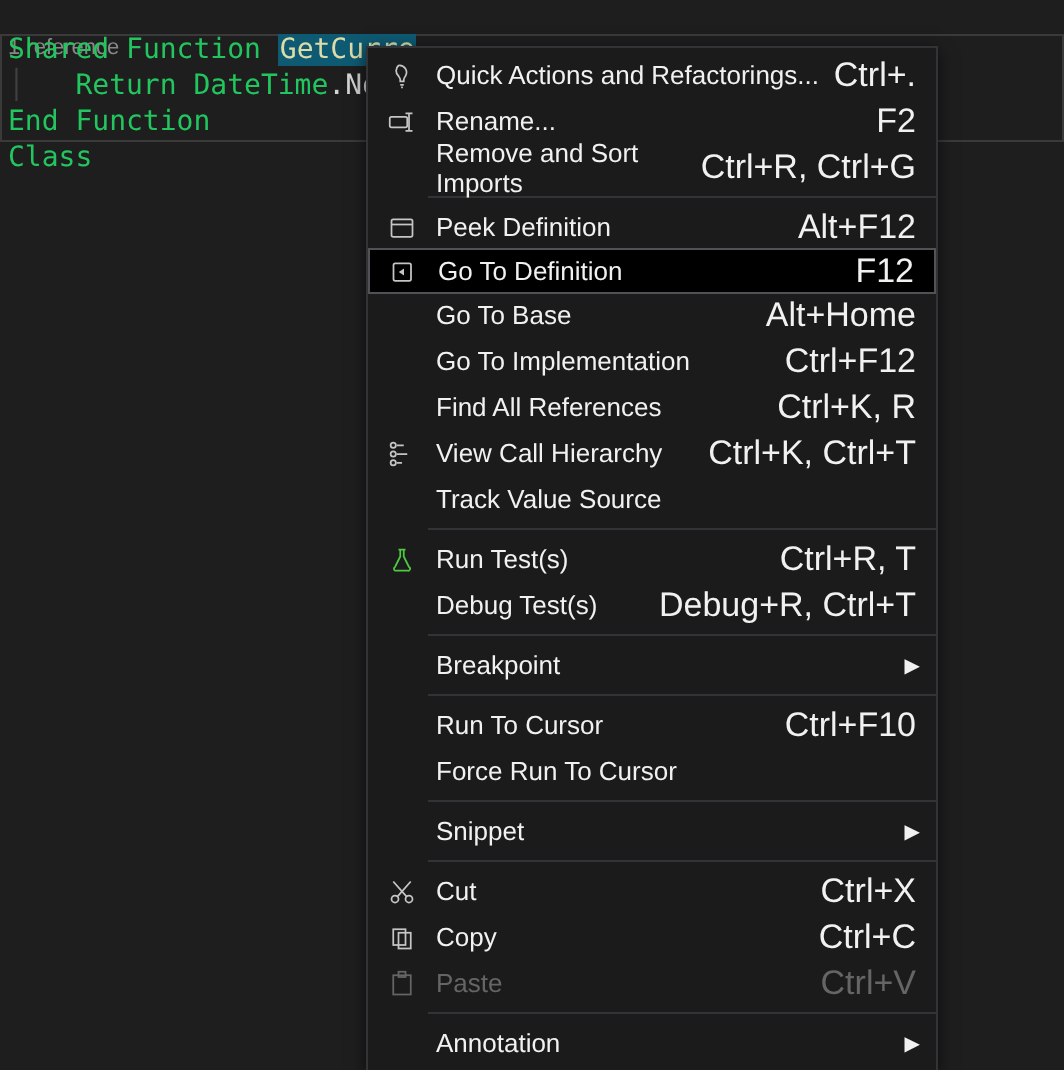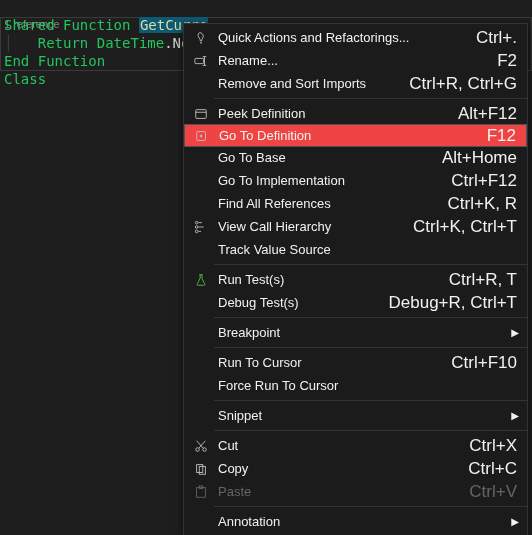--- a/index.html
+++ b/index.html
@@ -8,23 +8,23 @@
   .ref-count { position: absolute; top: 18px; left: 4px; font-size: 11px; color: #888; }
   .code-area { position: absolute; top: 16px; left: 0; right: 0; font-family: Consolas, monospace; font-size: 14px; line-height: 18px; }
   .code-line { white-space: pre; padding-left: 4px; }
   .kw { color: #22c55e; }
   .fn-hl { background: #0e5a72; color: #dcdcaa; padding: 0 1px; }
   .type { color: #22c55e; }
   .prop { color: #d4d4d4; }
   .dot { color: #d4d4d4; }
   .indent-guide { color: #404040; }
   .collapse-region { position: absolute; top: 17px; left: 0; width: 100%; height: 54px; border: 1px solid #3a3a3a; pointer-events: none; }
-  .context-menu { position: absolute; top: 23px; left: 183px; width: 345px; background: #1b1b1c; border: 1px solid #333337; box-shadow: 0 2px 8px rgba(0,0,0,.6); padding: 2px 0; }
+  .context-menu { position: absolute; top: 23px; left: 183px; width: 286px; background: #1b1b1c; border: 1px solid #333337; box-shadow: 0 2px 8px rgba(0,0,0,.6); padding: 2px 0; }
   .menu-item { display: flex; align-items: center; height: 23px; padding: 0 6px; position: relative; }
-  .menu-item.highlighted { background: #ef4444; border: 1px solid #515157; height: 23px; margin: -1px 0; }
+  .menu-item.highlighted { background: #000000; border: 1px solid #515157; height: 23px; margin: -1px 0; }
   .menu-icon { width: 22px; display: flex; justify-content: center; align-items: center; color: #c5c5c5; }
   .menu-icon svg { width: 14px; height: 14px; }
   .menu-label { flex: 1; color: #f1f1f1; padding-left: 6px; }
   .menu-shortcut { color: #f1f1f1; padding-right: 4px; font-size: 17px; }
   .menu-item.disabled .menu-label, .menu-item.disabled .menu-shortcut, .menu-item.disabled .menu-icon { color: #656565; }
   .menu-sep { height: 1px; background: #333337; margin: 3px 0 3px 30px; }
   .submenu-arrow { position: absolute; right: 8px; color: #f1f1f1; font-size: 10px; }
 </style>
 </head>
 <body>

